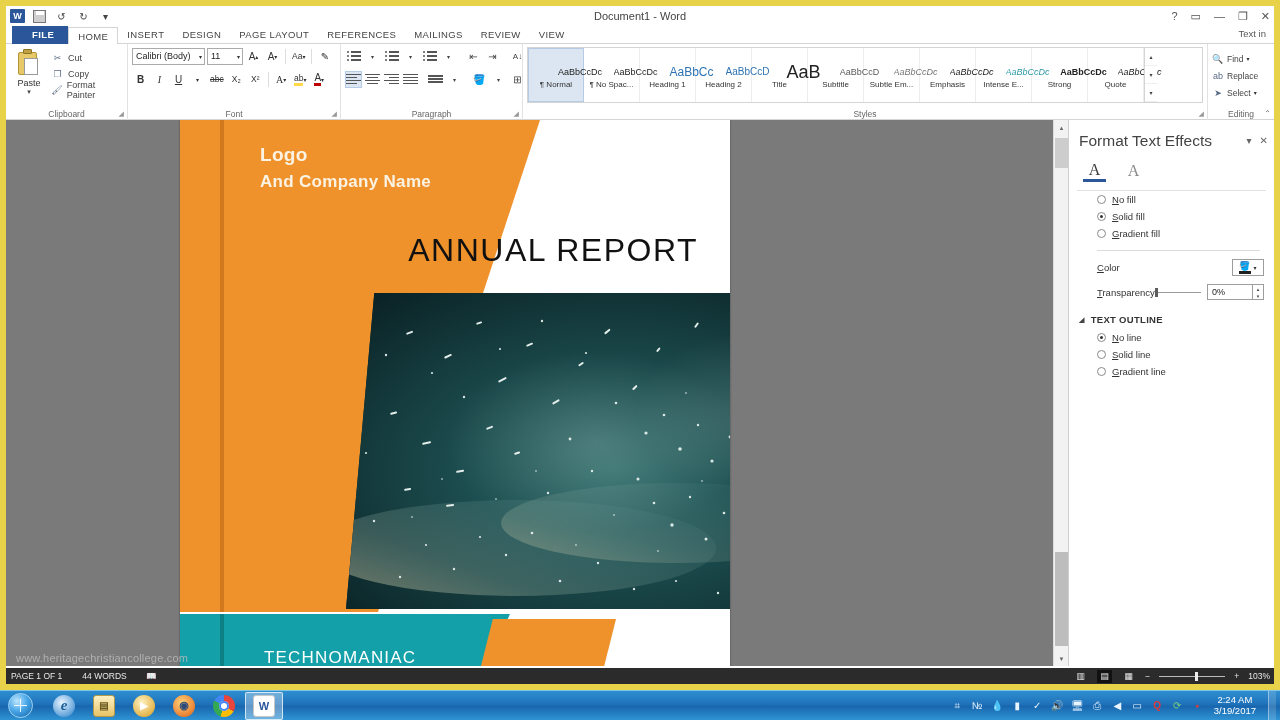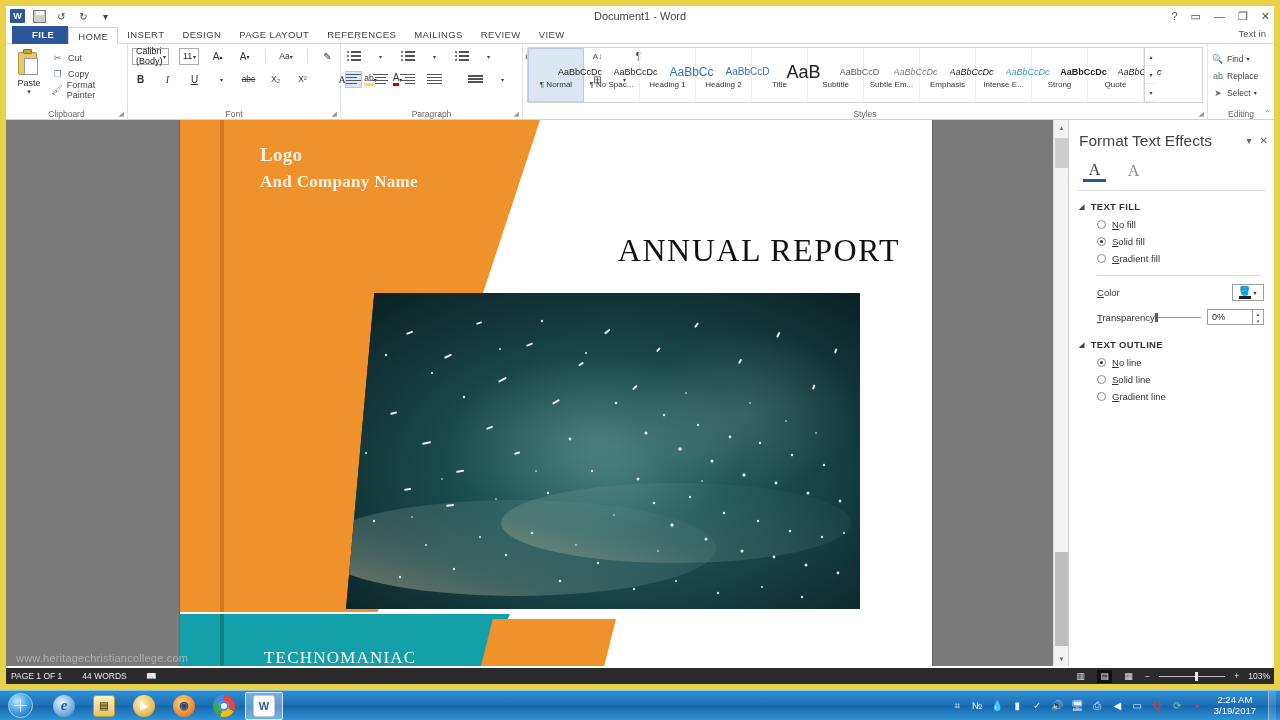--- a/index.html
+++ b/index.html
@@ -65,21 +65,21 @@
   .clip-top { position:absolute; left:7px; top:0px; width:9px; height:5px; background:#c0a040; border:1px solid #8b7328; border-radius:1px; }
   .clip-page { position:absolute; left:8px; top:9px; width:14px; height:17px; background:#fff; border:1px solid #9a9a9a; }
   .paste-lbl { font-size:9px; color:#333; margin-top:1px; }
   .paste-arrow { font-size:7px; color:#444; }
   .clip-cmds { padding-top:4px; }
   .cmd { display:flex; align-items:center; gap:4px; font-size:9px; color:#444; height:16px; padding:0 3px; }
   .cmd .ci { width:13px; height:12px; display:flex; align-items:center; justify-content:center; font-size:9px; color:#5a6b86; }
 
   
   .g-font { width:213px; }
-  .frow { display:flex; align-items:center; gap:10px; height:20px; margin-bottom:3px; }
+  .frow { display:flex; align-items:center; gap:2px; height:20px; margin-bottom:3px; }
   .fname { width:73px; height:17px; border:1px solid #ababab; background:#fff; font-size:9px; color:#222;
            display:flex; align-items:center; justify-content:space-between; padding:0 2px 0 3px; }
   .fsize { width:36px; height:17px; border:1px solid #ababab; background:#fff; font-size:9px; color:#222;
            display:flex; align-items:center; justify-content:space-between; padding:0 2px 0 3px; }
   .caret { font-size:6px; color:#333; }
   .fbtn { min-width:17px; height:17px; display:flex; align-items:center; justify-content:center;
           font-size:10px; color:#333; padding:0 2px; }
   .fbtn.small { font-size:8.5px; }
   .vsep { width:1px; height:15px; background:#ddd; margin:0 2px; }
 
@@ -107,22 +107,22 @@
 
   
   .g-edit { width:66px; }
   .ecmd { display:flex; align-items:center; gap:3px; font-size:8.5px; color:#444; height:17px; }
   .ecmd .ei { width:12px; text-align:center; font-size:9px; color:#5a6b86; }
   .ribbon-collapse { position:absolute; right:3px; bottom:2px; font-size:8px; color:#666; }
 
   
   .docarea { position:relative; height:546px; background:#7a7a7a; overflow:hidden; }
   .page {
-    position:absolute; left:174px; top:0; width:752px; height:565px;
-    background:#fff; box-shadow:0 0 2px rgba(0,0,0,.4);font-family:Liberation Serif, serif;
+    position:absolute; left:174px; top:0; width:550px; height:565px;
+    background:#fff; box-shadow:0 0 2px rgba(0,0,0,.4);
   }
   .cover { position:absolute; inset:0; overflow:hidden; background:#fff; }
   .orange-wedge {
     position:absolute; left:0; top:0; width:360px; height:492px;
     background:#f0922b;
     clip-path: polygon(0 0, 100% 0, 55% 100%, 0 100%);
   }
   .orange-stripe { position:absolute; left:40px; top:0; width:4px; height:492px; background:#d2781d; }
   .cover-logo {
     position:absolute; left:80px; top:20px; color:#faf3e4; font-size:19px;
@@ -715,24 +715,20 @@
         <div class="pane-icons">
           <div class="pi sel">
             <span style="font-family:'Liberation Serif',serif">A</span>
           </div>
           <div class="pi">
             <span style="font-family:'Liberation Serif',serif;color:#8a8a8a">A</span>
           </div>
         </div>
         <div class="pane-rule"></div>
 
-        <div class="sect-hd">
-          <span class="tri">◢</span>
-          <span>TEXT FILL</span>
-        </div>
         <div class="radio-row">
           <span class="radio"></span>
           <span><span class="u">N</span>o fill</span>
         </div>
         <div class="radio-row">
           <span class="radio on"></span>
           <span><span class="u">S</span>olid fill</span>
         </div>
         <div class="radio-row">
           <span class="radio"></span>

